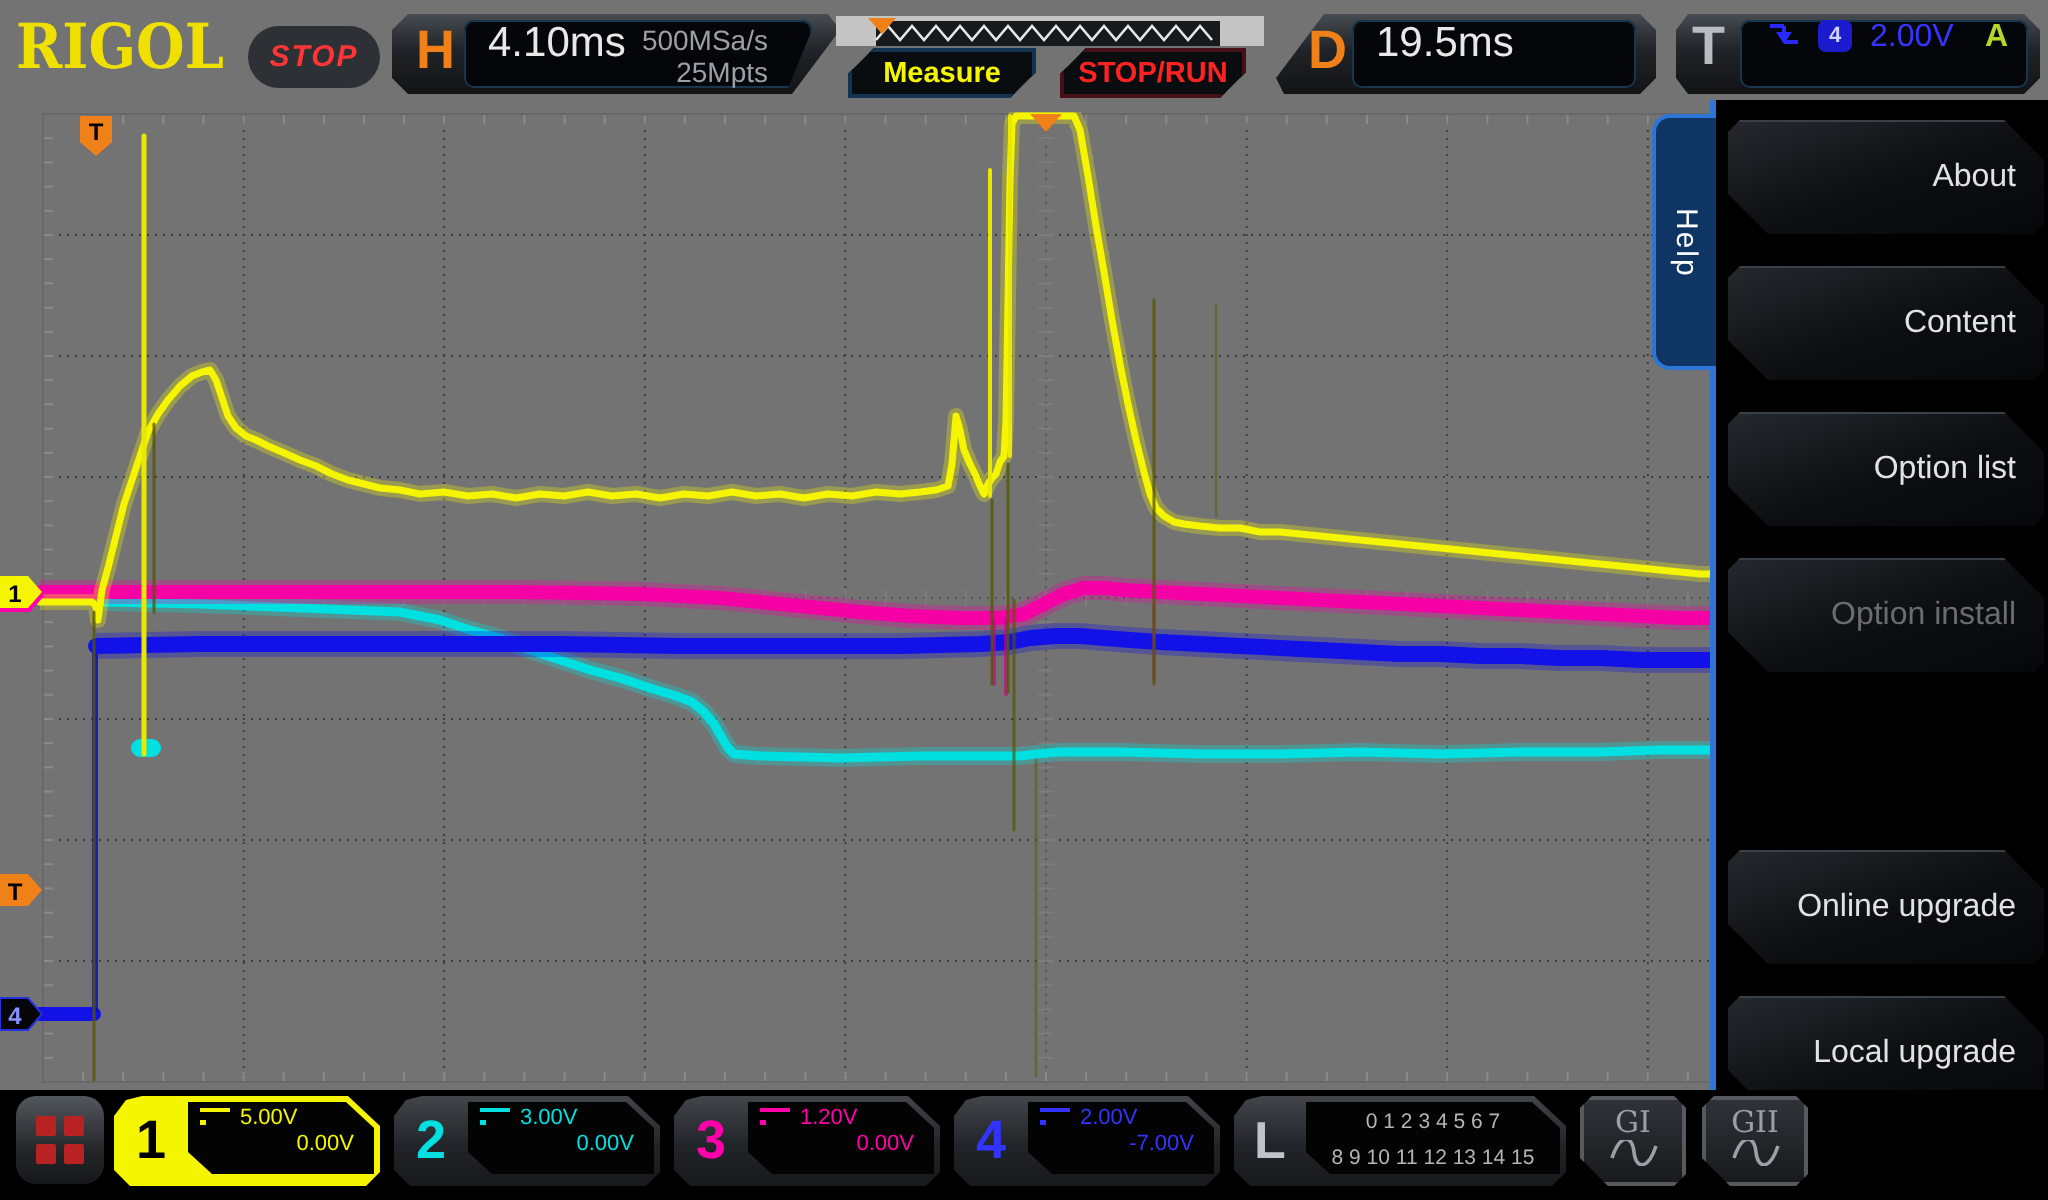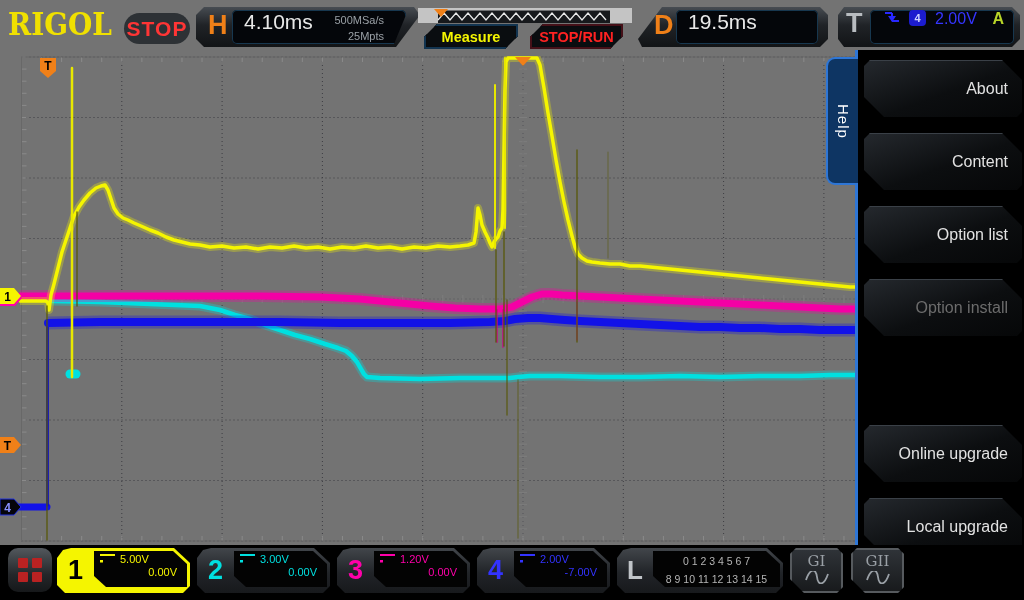--- a/index.html
+++ b/index.html
@@ -4,35 +4,35 @@
 <style>
   html,body{margin:0;padding:0;background:#000;width:1024px;height:600px;overflow:hidden;
     font-family:"Liberation Sans","DejaVu Sans",sans-serif;-webkit-font-smoothing:antialiased;}
   #screen{position:absolute;width:1024px;height:600px;background:#737373;}
   .abs{position:absolute;}
   
   #rigol-logo{left:8px;top:6px;font-family:"DejaVu Serif","Liberation Serif",serif;
     font-weight:bold;font-size:31px;color:#f0e000;letter-spacing:0px;font-stretch:condensed;}
   #stop-pill{left:124px;top:13px;width:66px;height:31px;background:#2d3135;border-radius:16px;
     display:flex;align-items:center;justify-content:center;color:#ff3535;font-weight:bold;
-    font-size:21px;letter-spacing:1px;}
+    font-size:15px;letter-spacing:1px;font-style:italic;}
   .hpanel{top:7px;height:40px;background:linear-gradient(180deg,#474c52,#202327 45%,#121416);}
   #h-panel{left:196px;width:224px;clip-path:polygon(8px 0,416px 0,224px 0,224px 8px,224px 0,224px 0,224px 100%,200px 100%,8px 100%,0 calc(100% - 8px),0 8px);}
   #h-panel{clip-path:polygon(8px 0,218px 0,224px 8px,200px 100%,8px 100%,0 calc(100% - 8px),0 8px);}
   #d-panel{left:638px;width:190px;clip-path:polygon(24px 0,182px 0,190px 8px,190px calc(100% - 8px),182px 100%,4px 100%,0 calc(100% - 8px));}
   #t-panel{left:838px;width:182px;border-radius:6px;clip-path:polygon(6px 0,174px 0,182px 8px,182px calc(100% - 8px),174px 100%,6px 100%,0 calc(100% - 8px),0 8px);}
   .plabel{position:absolute;top:3px;font-size:27px;font-weight:bold;color:#f08018;}
   .innerpanel{position:absolute;top:3px;bottom:3px;background:#04060a;
     box-shadow:inset 0 0 0 1px #17374f;display:flex;color:#e8e8e8;}
   #h-inner{left:36px;right:14px;clip-path:polygon(0 0,176px 0,162px 100%,0 100%);border-radius:5px;}
   #d-inner{left:38px;right:10px;border-radius:5px;}
   #t-inner{left:32px;right:6px;border-radius:5px;}
   .bigtime{font-size:21px;padding-left:12px;}
   #rate-block{position:absolute;right:22px;top:2px;text-align:right;color:#9aa0a6;
-    font-size:11px;line-height:16px;}
+    font-size:14px;line-height:16px;}
   #t-label{color:#b8bcc0;}
   .hbtn{top:24px;height:25px;display:flex;align-items:center;justify-content:center;
     background:#0a0d10;font-weight:bold;font-size:14.5px;
     clip-path:polygon(13px 0,100% 0,100% calc(100% - 13px),calc(100% - 13px) 100%,0 100%,0 13px);}
   #measure-btn{left:424px;width:94px;color:#f5f500;box-shadow:inset 0 0 0 2px #123450,inset 0 0 0 3px #090c0f;}
   #stoprun-btn{left:530px;width:93px;color:#ff2222;box-shadow:inset 0 0 0 2px #451018,inset 0 0 0 3px #090c0f;}
   #trig-badge{width:17px;height:16px;background:#1c1ccf;border-radius:4px;color:#cfd4ff;
     font-size:11px;font-weight:bold;display:flex;align-items:center;justify-content:center;}
   #trig-level{color:#3535ff;font-size:16px;}
   #trig-mode{color:#b8d428;font-size:16px;font-weight:bold;margin-left:auto;padding-right:10px;}

